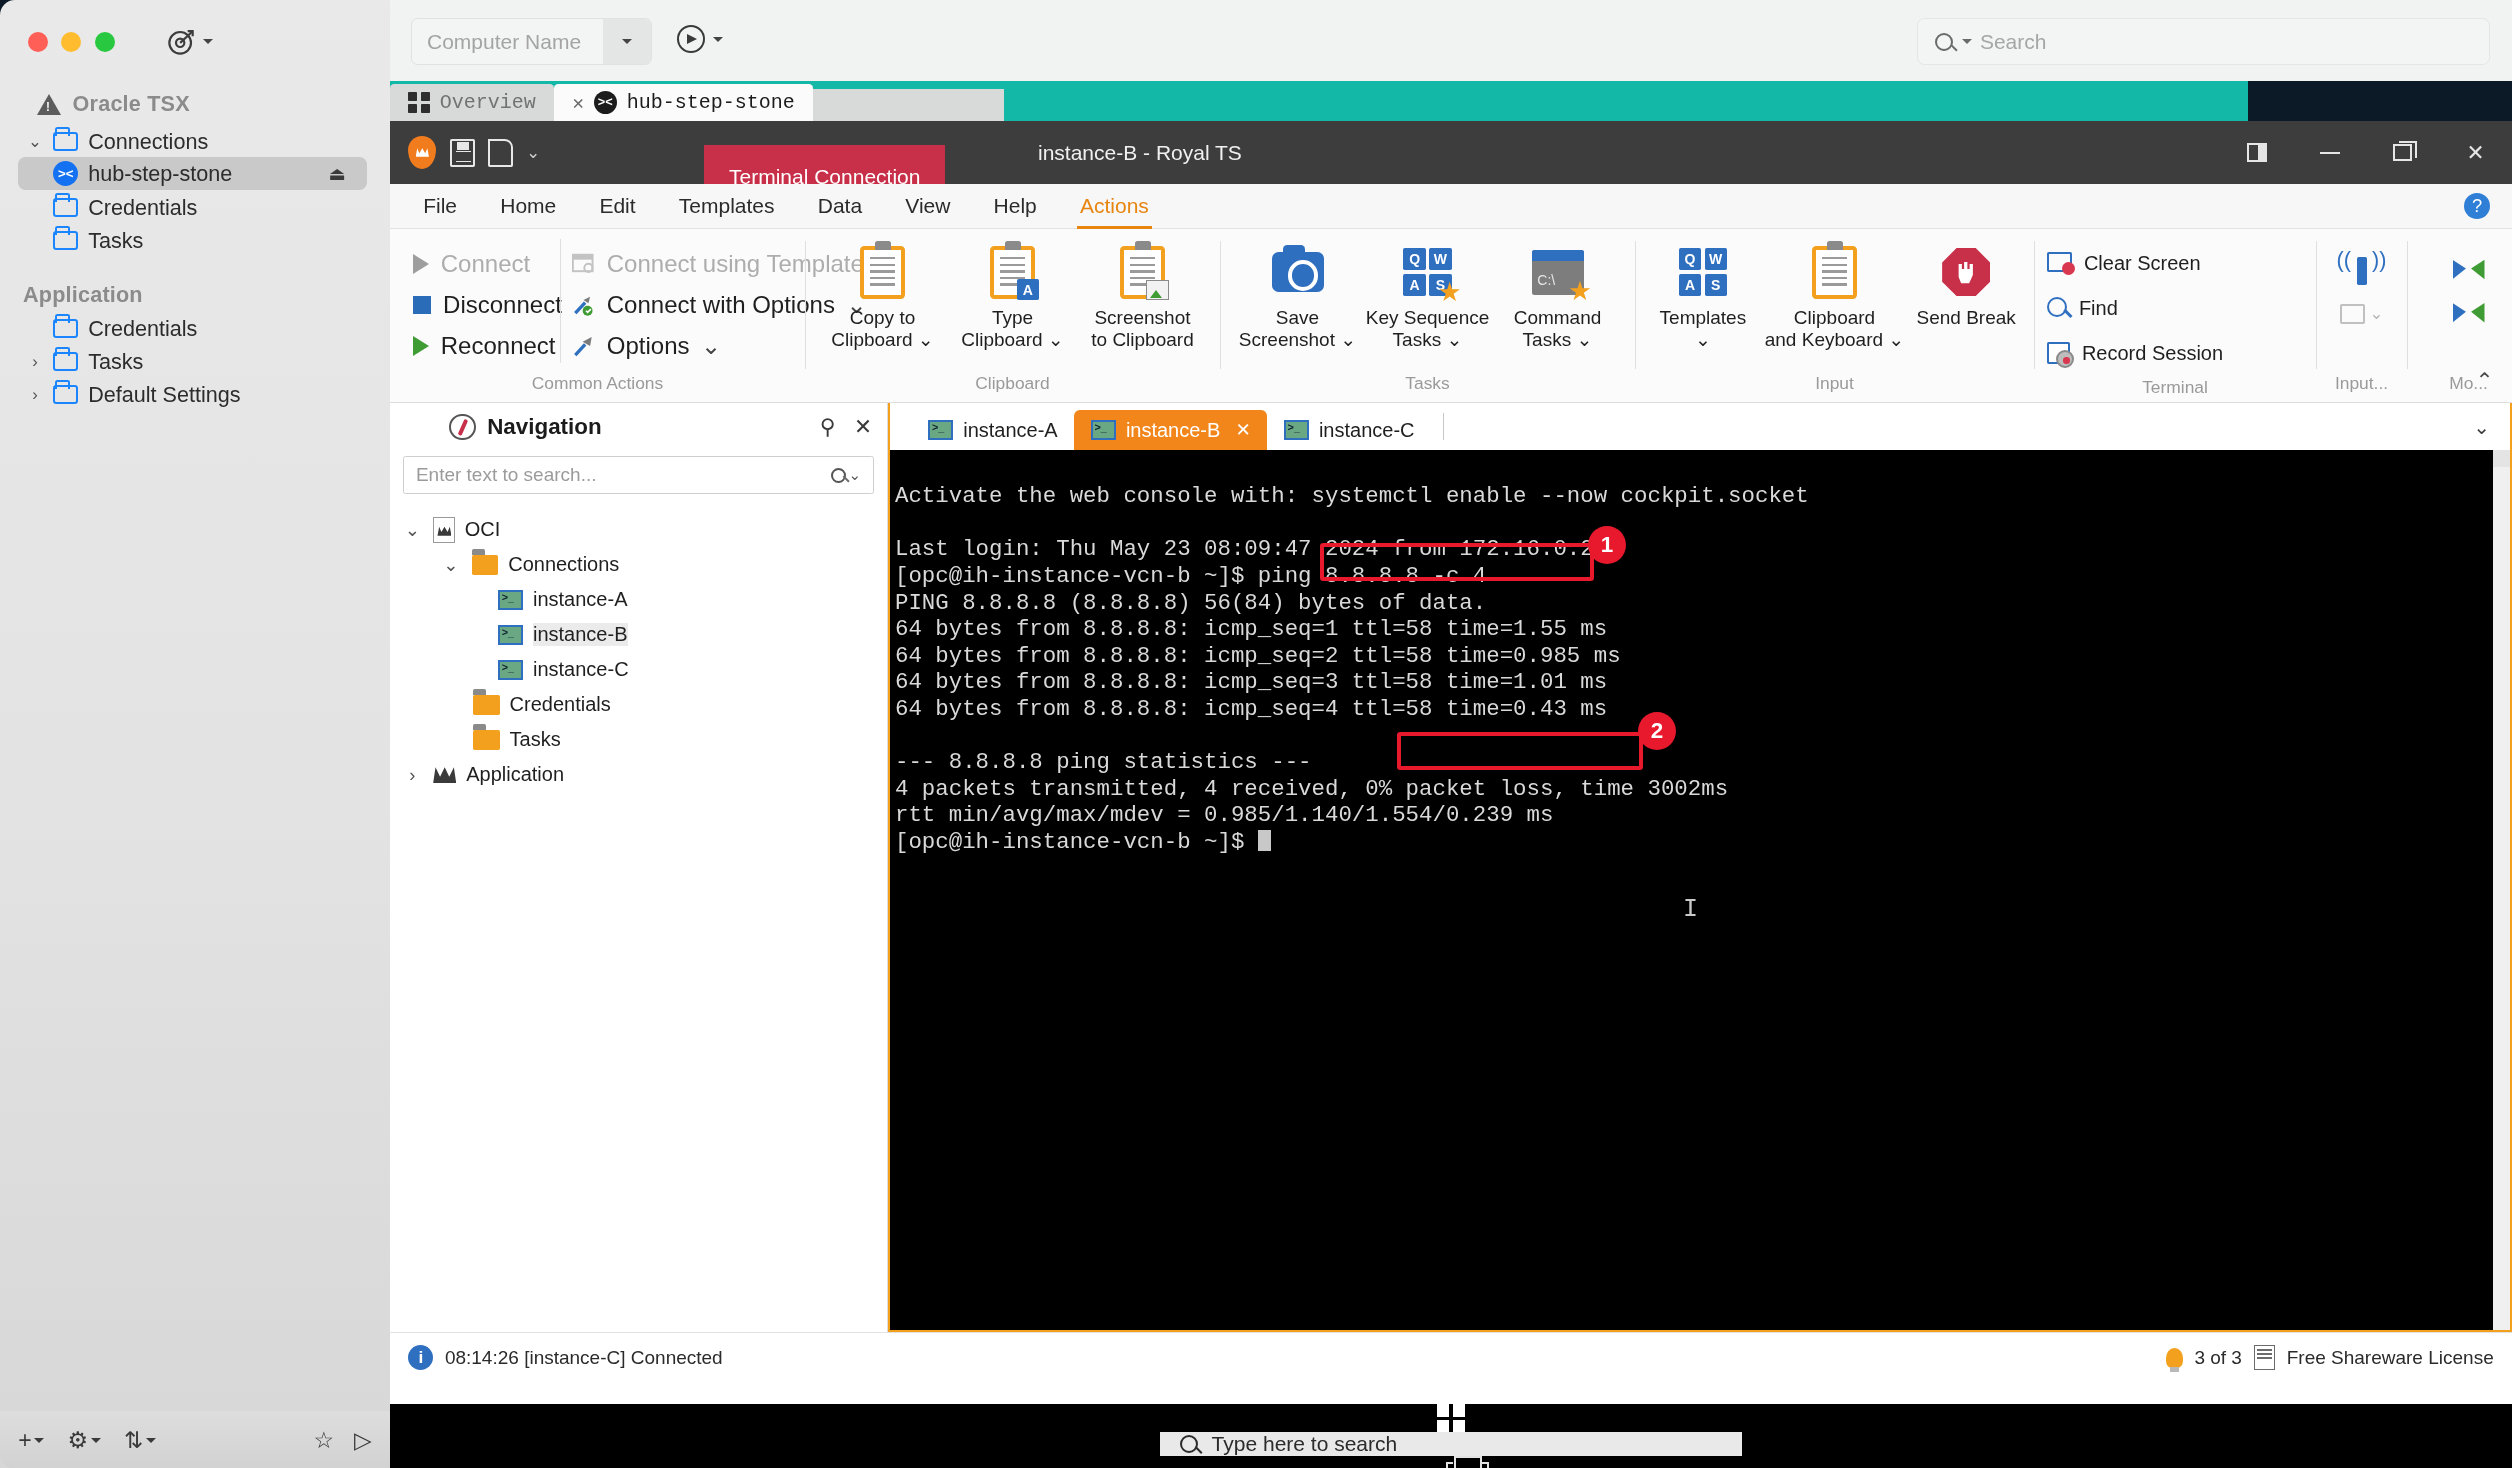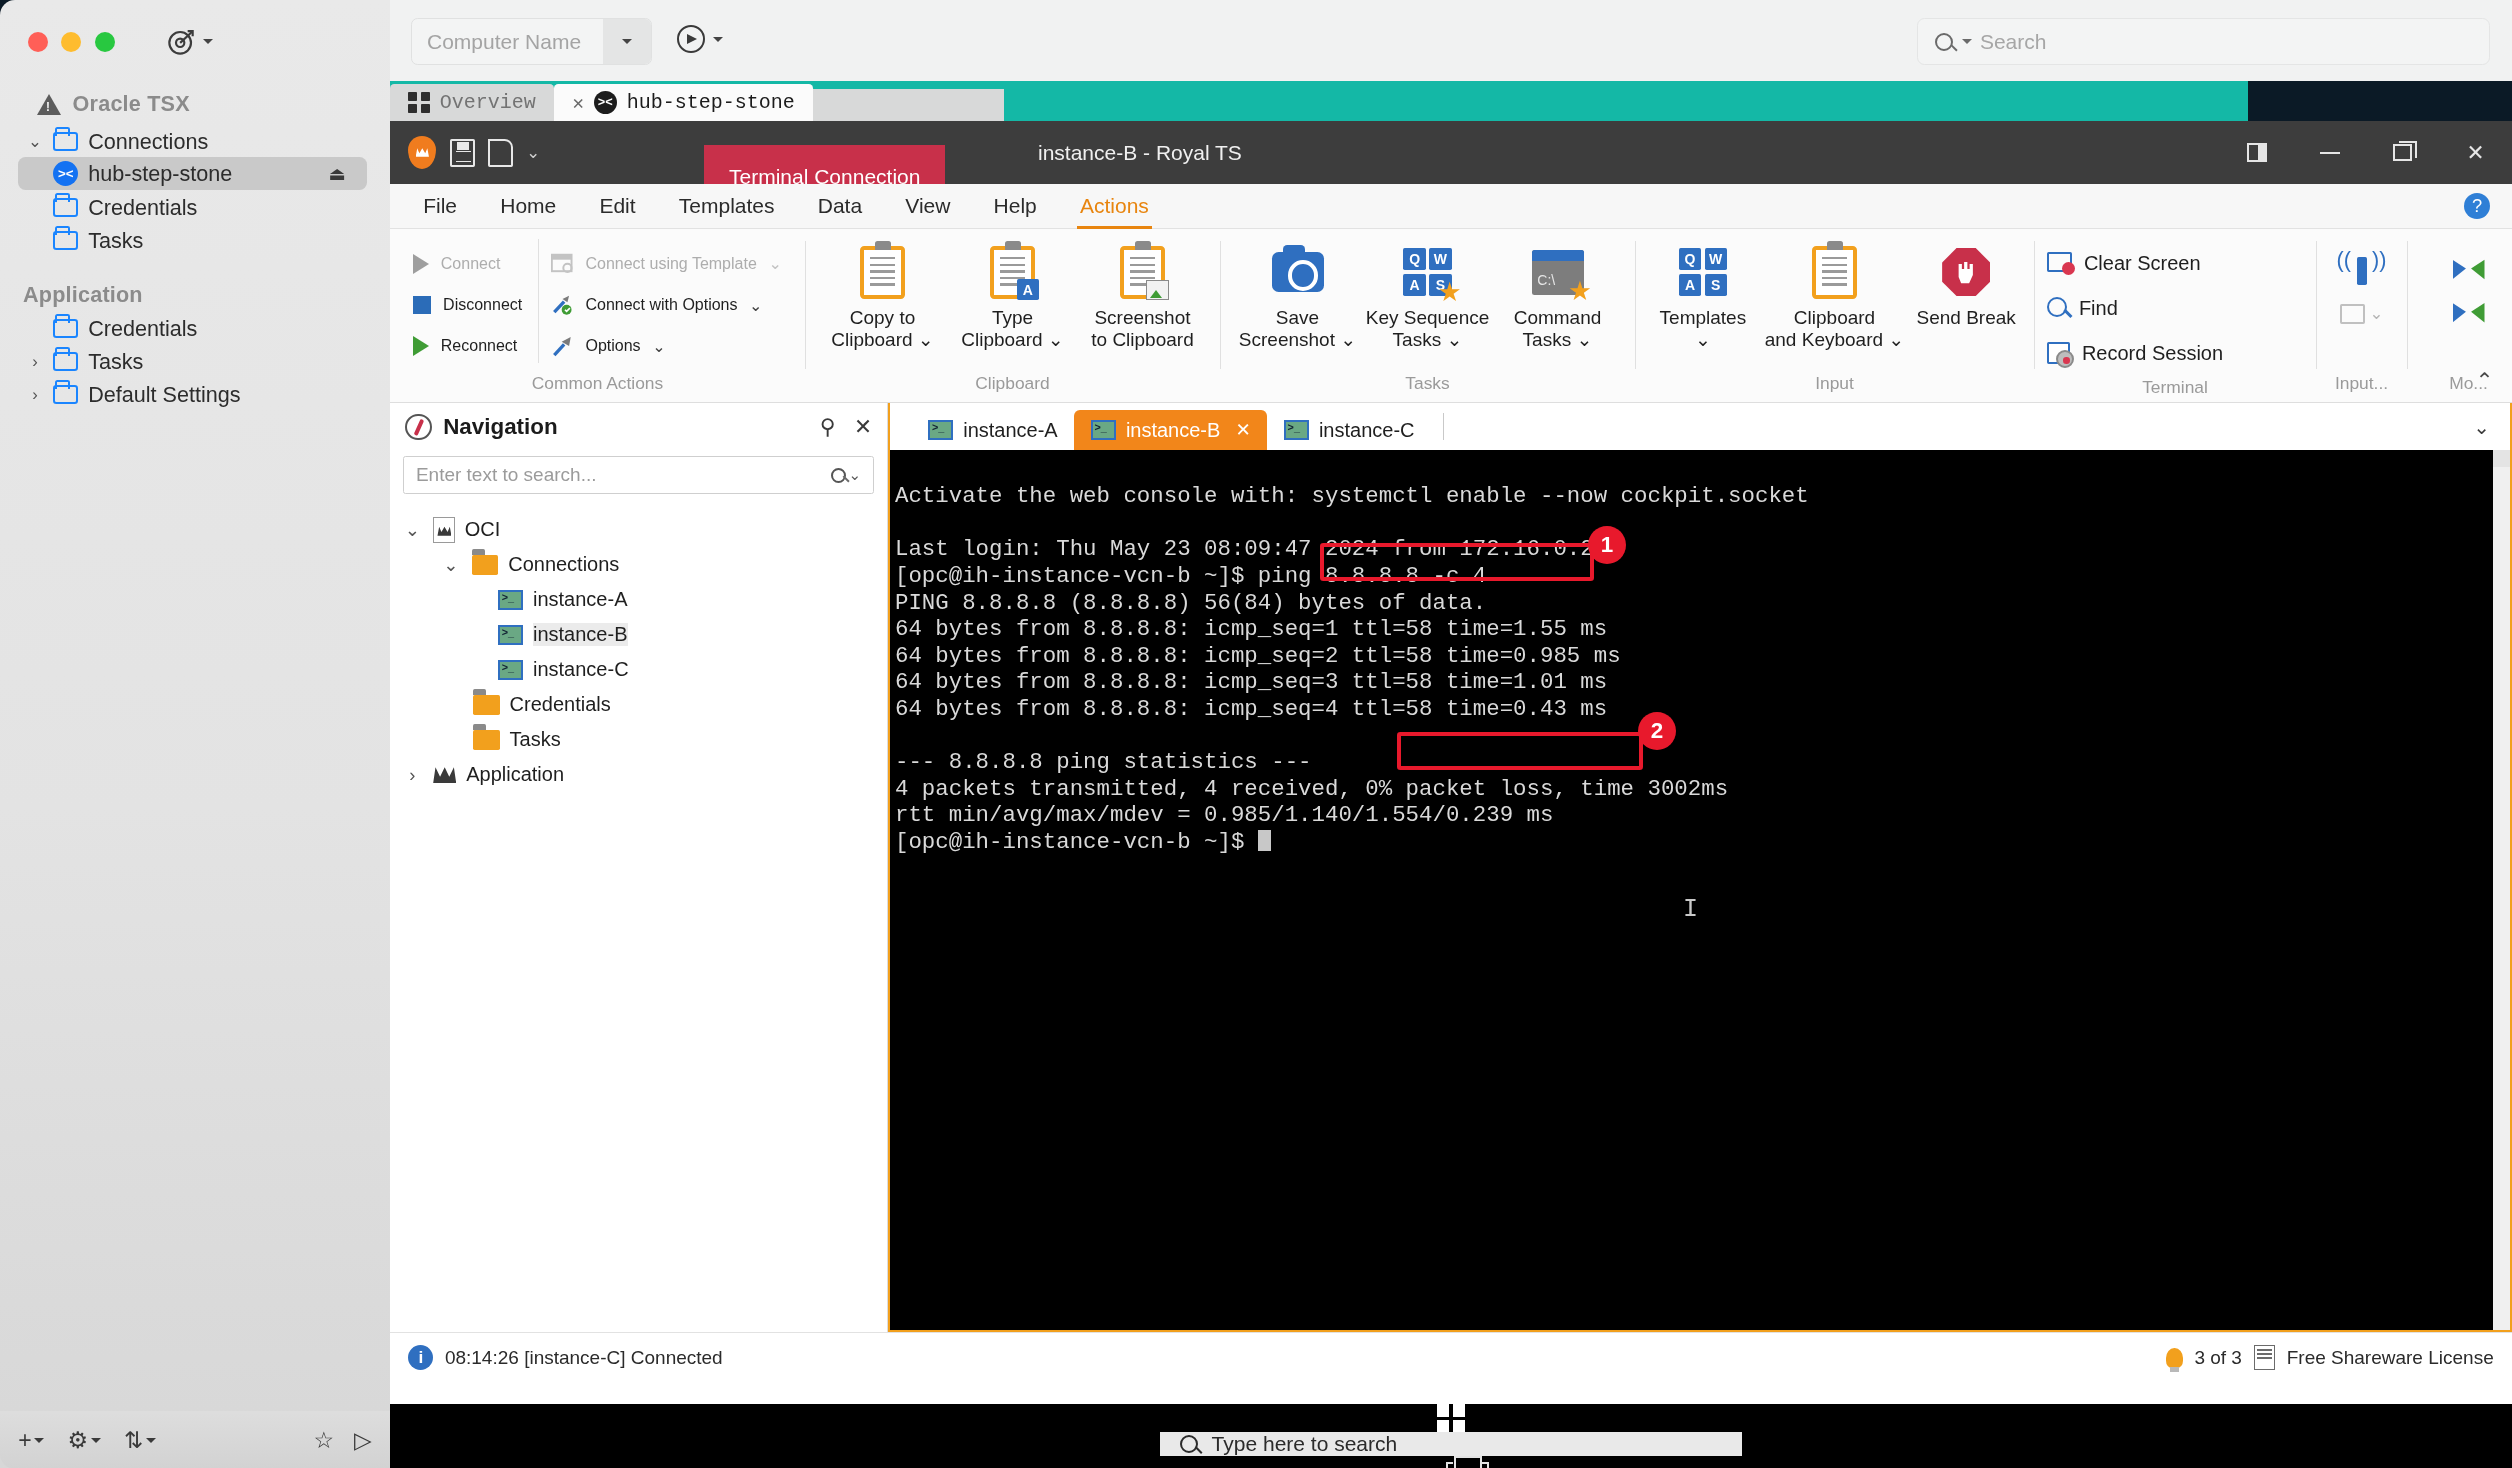--- a/index.html
+++ b/index.html
@@ -144,21 +144,21 @@
   .mi.active:after { content:''; position:absolute; left:18.3px; right:18.3px; bottom: 0; height: 2.5px; background:#e8850f; }
   .help-q { position:absolute; right: 21.6px; width: 26.6px; height:26.6px; border-radius:50%; background:#2f7fd6; color:#fff; font-size:18.3px; display:flex;align-items:center;justify-content:center;}
 
   .ribbon { height: 174px; background:#fbfbfb; border-bottom:0.8px solid #dedede; display:flex; position: relative; }
   .rgroup { display:flex; flex-direction:column; justify-content:space-between; padding: 10px 0 5px; position: relative; }
   .rgroup + .rgroup:before { content:''; position:absolute; left:0; top: 11.6px; bottom: 33px; width:0.8px; background:#e0e0e0;}
   .rg-body { display:flex; align-items: flex-start; padding: 0 11.6px; }
   .rg-label { text-align:center; font-size: 17.4px; color:#9a9a9a; padding-bottom: 3.3px;}
 
   .vstack { display:flex; flex-direction: column; gap: 8.3px; padding: 8.3px 11.6px 0; }
-  .srow { display:flex; align-items:center; gap: 11.6px; font-size: 16px; color:#1f1f1f; height: 33px; white-space: nowrap;}
+  .srow { display:flex; align-items:center; gap: 11.6px; font-size: 24px; color:#1f1f1f; height: 33px; white-space: nowrap;}
   .srow.dis { color: #adadad; }
   .tri-g { width:0;height:0;border-left:16.6px solid #9e9e9e;border-top:10px solid transparent;border-bottom:10px solid transparent;flex:none;}
   .tri-green { width:0;height:0;border-left:16.6px solid #3f9c35;border-top:10px solid transparent;border-bottom:10px solid transparent;flex:none;}
   .sq-blue { width: 18.3px;height:18.3px;background:#2b6cb8; flex:none;}
   .ic-box { width: 23px; height: 21.6px; flex:none; position: relative; }
 
   .bigbtn { width: 130px; display:flex; flex-direction:column; align-items:center; gap: 8.3px; padding-top: 6.6px; }
   .bigbtn .lbl { font-size: 19px; color:#1f1f1f; text-align:center; line-height: 1.18; }
   .clip-ic { width: 45px; height: 53px; border: 4.2px solid #f2a01d; border-radius: 4.2px; position: relative; background:#fff;}
   .clip-ic:before{content:'';position:absolute;left:10.8px;top:-9.1px;width:16.6px;height:9.1px;background:#8a8a8a;border-radius:2.5px 2.5px 0 0;}
@@ -198,21 +198,21 @@
   .antenna:after{content:'))';position:absolute;right:-20px;top:-10px;color:#2f6fc0;font-size:21.6px;}
   .mon-sm{width:25px;height:20px;border:2.5px solid #c0c0c0;border-radius:1.7px;position:relative;}
   .bowtie { width: 32px; height: 25px; position: relative; }
   .bowtie:before{content:'';position:absolute;inset:0;background:#2f6fc0;clip-path:polygon(0 10%,42% 45%,0 88%);}
   .bowtie:after{content:'';position:absolute;inset:0;background:#3f9c35;clip-path:polygon(100% 10%,58% 45%,100% 88%);}
   .ribbon-collapse { position:absolute; right: 18.3px; bottom: 8.3px; color:#4a4a4a; font-size: 21.6px; }
 
   
   .rts-body { display:flex; height: 929px; }
   .nav-panel { width: 498px; background:#fff; border-right:0.8px solid #dcdcdc; position: relative; }
-  .nav-head { height: 48px; display:flex; align-items:center; gap: 11.6px; padding: 0 15px; }
+  .nav-head { height: 48px; display:flex; align-items:center; gap: 11.6px; padding: 0 15px; margin-left: 44px; }
   .nav-compass{width:26.6px;height:26.6px;border-radius:50%;border:2.2px solid #555;position:relative;flex:none;}
   .nav-compass:after{content:'';position:absolute;left:10px;top:3.3px;width:4.2px;height:16.6px;background:#c8304a;transform:rotate(24deg);border-radius:1.7px;}
   .nav-title { font-size: 22.4px; font-weight: 700; color:#1b1b1b;}
   .nav-actions { margin-left:auto; display:flex; gap: 18.3px; align-items:center; color:#3a3a3a; font-size: 21.6px;}
   .nav-search { margin: 5px 13.3px 8.3px; height: 38px; border:0.8px solid #cfcfcf; border-radius:2.5px; display:flex; align-items:center; padding: 0 11.6px; }
   .nav-search .ph { color:#9b9b9b; font-size: 19px; }
   .nav-search .mg { margin-left:auto; display:flex; align-items:center; gap:2.5px; color:#555; }
   .tree { padding-top: 10px; }
   .tnode { display:flex; align-items:center; gap: 10px; height: 35px; font-size: 20px; color:#1f1f1f; }
   .tnode .twx { width: 21.6px; text-align:center; color:#555; font-size: 18.3px; flex:none;}

